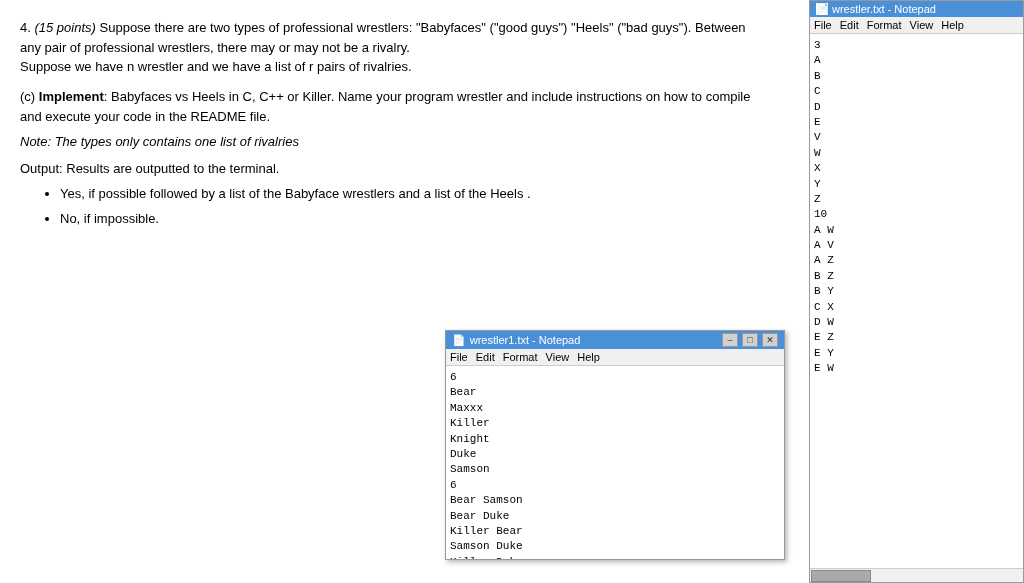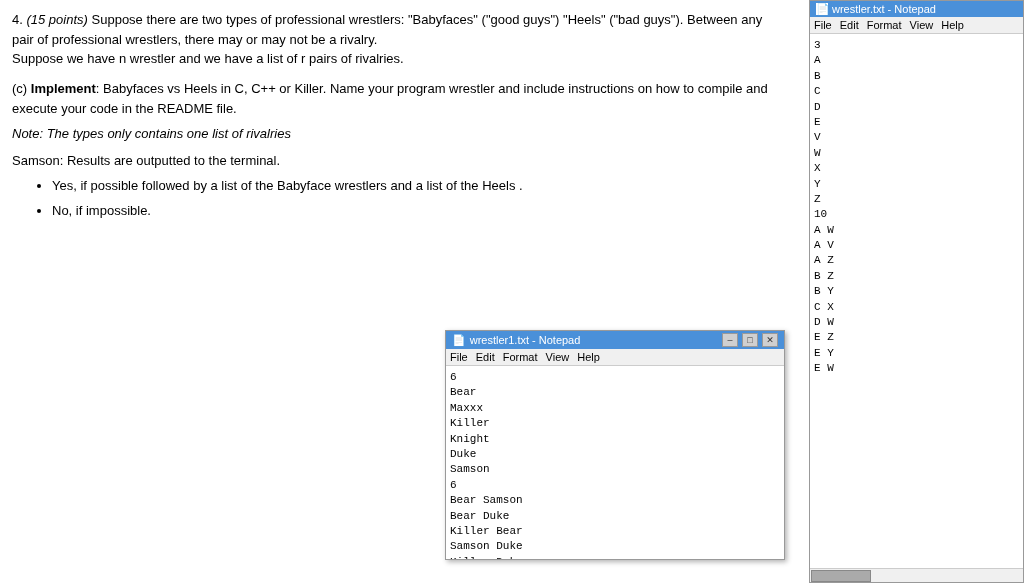--- a/index.html
+++ b/index.html
@@ -13,23 +13,24 @@
       font-family: Arial, sans-serif;
       font-size: 13px;
       color: #000000;
       width: 1024px;
       height: 583px;
       overflow: hidden;
       position: relative;
     }
 
     .main-content {
-      padding: 10px 12px;
+      padding: 10px 20px;
       width: 790px;
       position: relative;
+      margin-top: 8px;
     }
 
     .question-header {
       font-size: 13px;
       line-height: 1.5;
       margin-bottom: 6px;
     }
 
     .question-header .question-number {
       font-style: italic;
@@ -238,21 +239,21 @@
 
   <div class="sub-section">
     <span>(c)</span>
     <span class="label-bold">Implement</span><span>: Babyfaces vs Heels in C, C++ or Killer. Name your program wrestler and include instructions on how to compile and execute your code in the README file.</span>
   </div>
 
 
   <div class="note-italic">Note: The types only contains one list of rivalries</div>
 
   <div class="output-section">
-    <span class="label-bold">Samson:</span><span> Results are outputted to the terminal.</span>
+    <span class="label-bold">Output:</span><span> Results are outputted to the terminal.</span>
     <ul class="bullet-list">
       <li>Yes, if possible followed by a list of the Babyface wrestlers and  a list of the Heels .</li>
       <li>No, if impossible.</li>
     </ul>
   </div>
 
 </div>
 
 <div class="notepad-window-main">
   <div class="notepad-titlebar">

